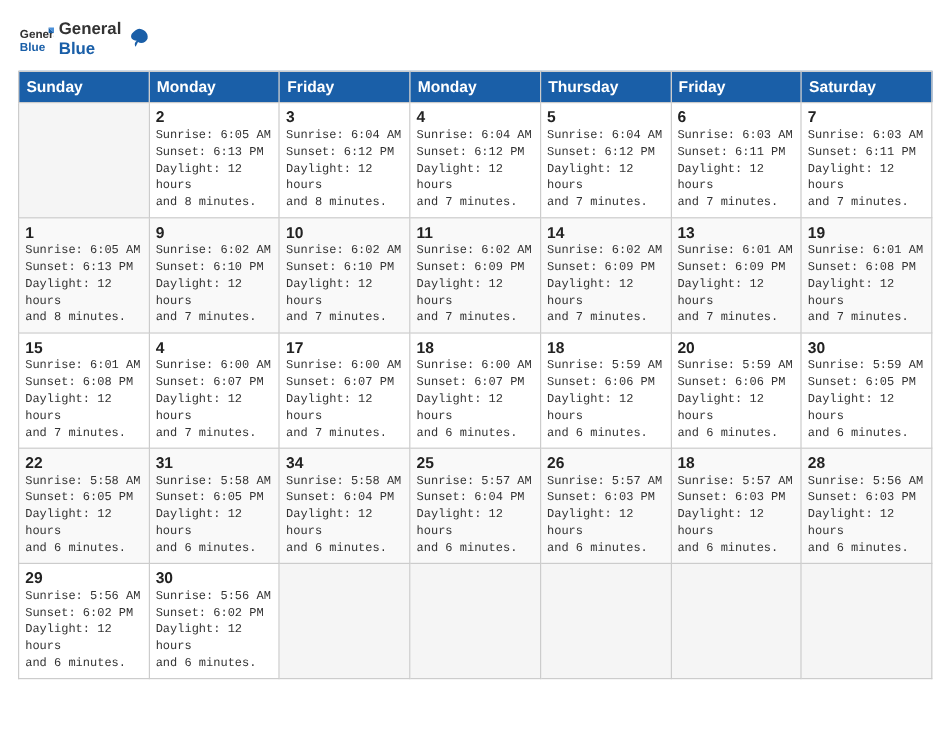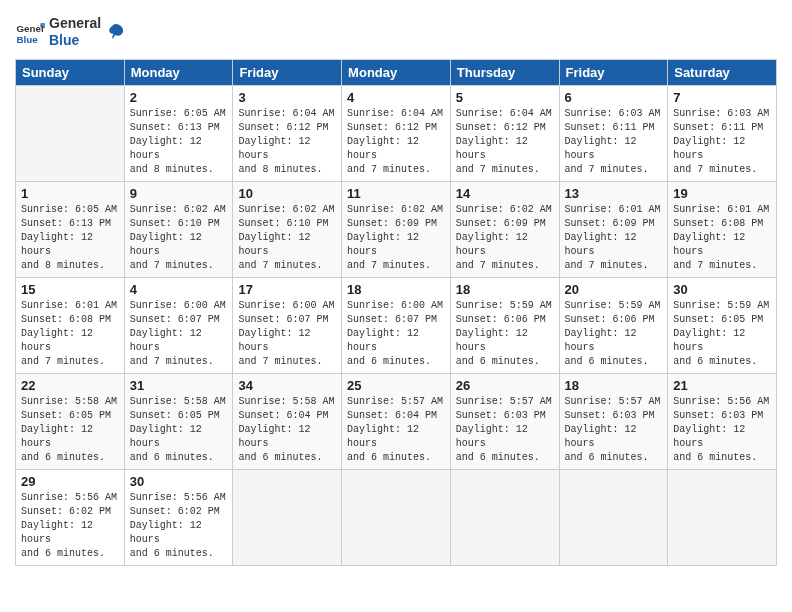--- a/index.html
+++ b/index.html
@@ -354,21 +354,21 @@
         <td>
           <span class="day-num">18</span>
 <div class="day-info">
   Sunrise: 5:57 AM<br>
   Sunset: 6:03 PM<br>
   Daylight: 12 hours<br>
   and 6 minutes.
 </div>
         </td>
         <td>
-          <span class="day-num">21</span>
+          <span class="day-num">28</span>
 <div class="day-info">
   Sunrise: 5:56 AM<br>
   Sunset: 6:03 PM<br>
   Daylight: 12 hours<br>
   and 6 minutes.
 </div>
         </td>
       </tr>
       <tr>
         <td>

